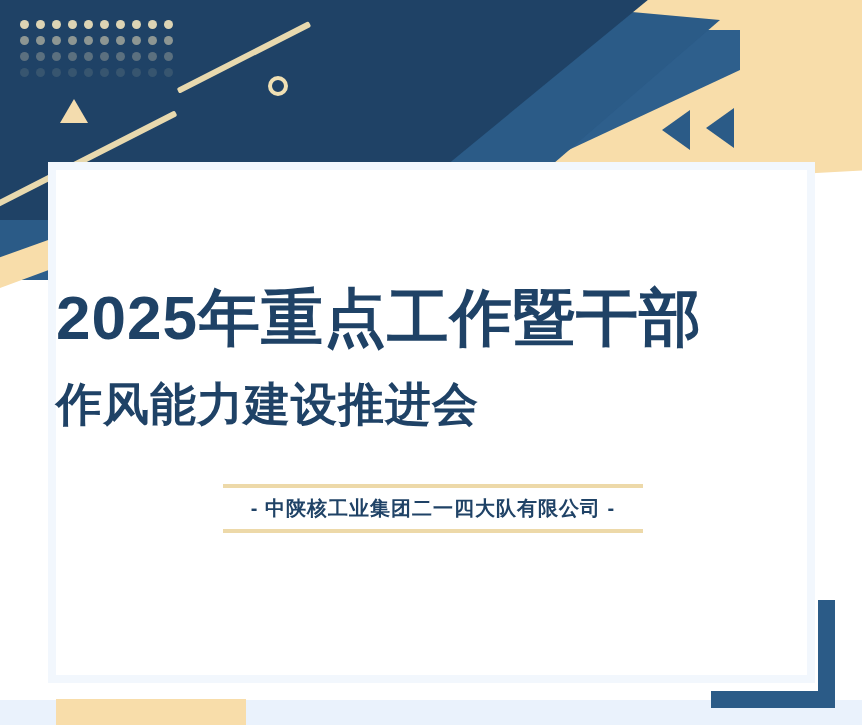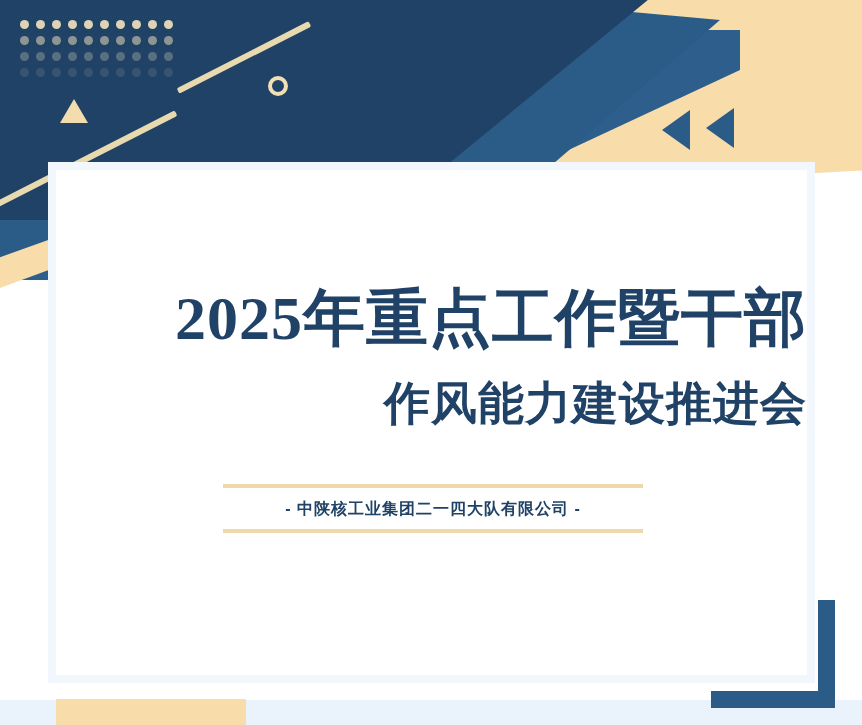--- a/index.html
+++ b/index.html
@@ -191,22 +191,21 @@
     height: 521px;
     background: #f2f7fd;
   }
 
   
   .title-block {
     position: absolute;
     left: 56px;
     top: 275px;
     width: 751px;
-    text-align: right;
-    font-family: Liberation Serif, serif;
+    text-align: left;
   }
   .title-line {
     color: #1f4266;
     font-weight: 700;
     font-size: 62px;
     line-height: 86px;
     letter-spacing: 1px;
     white-space: nowrap;
   }
   .title-line-1 { font-size: 62px; }
@@ -221,21 +220,21 @@
     text-align: center;
   }
   .gold-rule {
     width: 420px;
     height: 4px;
     background: #edd9a9;
   }
   .subtitle {
     color: #1f4266;
     font-weight: 700;
-    font-size: 16px;
+    font-size: 20px;
     line-height: 41px;
     letter-spacing: 1px;
     white-space: nowrap;
   }
 
   
   .gold-bar-bottom {
     position: absolute;
     left: 56px;
     top: 699px;

